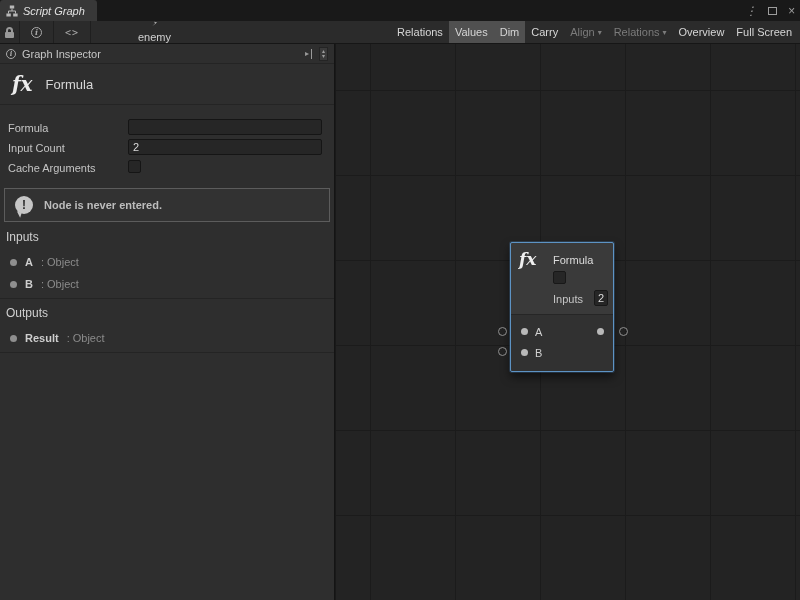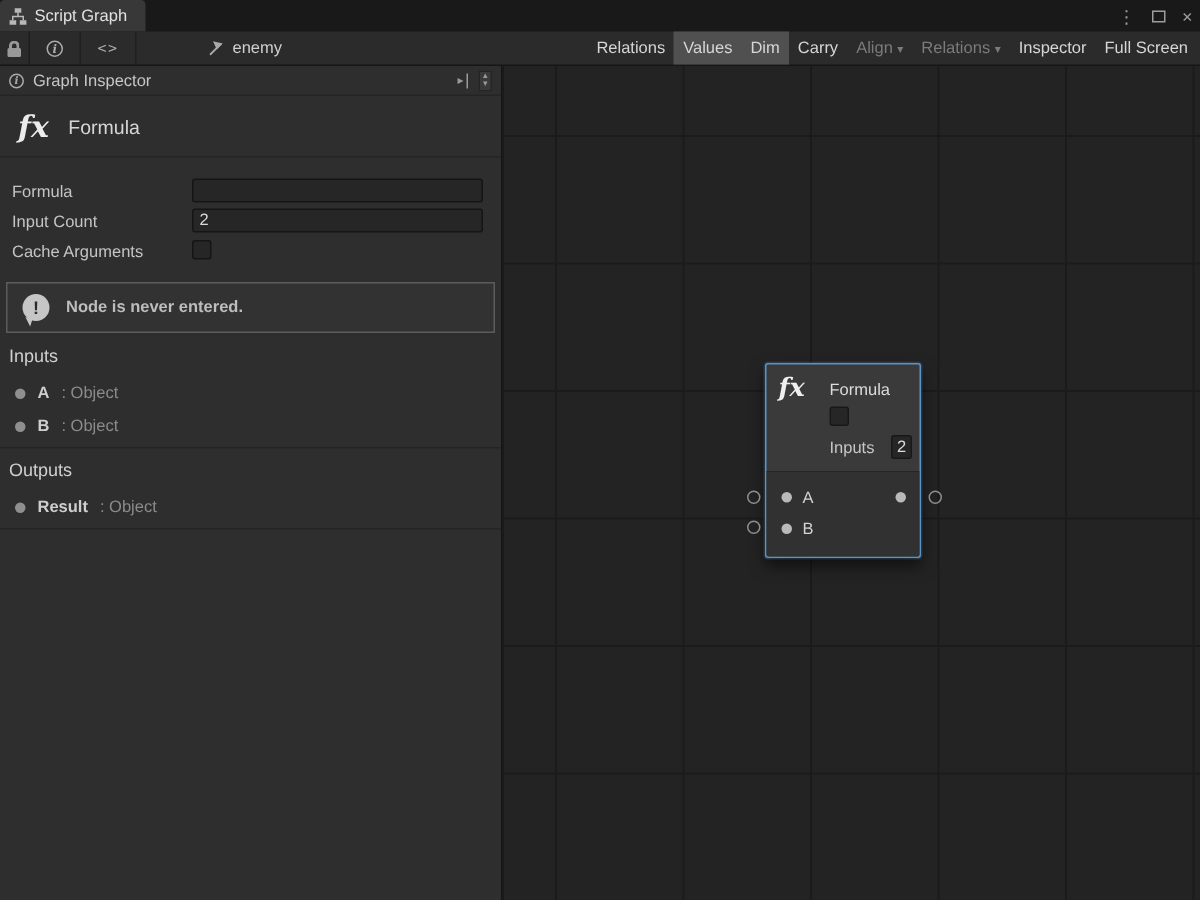--- a/index.html
+++ b/index.html
@@ -4,41 +4,41 @@
 <style>
   * { box-sizing: border-box; margin: 0; padding: 0; }
   html,body { width:800px; height:600px; overflow:hidden; }
   body {
     font-family:"Liberation Sans", sans-serif;
     font-size:11px; color:#c8c8c8; background:#191919; position:relative;
   }
   .app { position:absolute; inset:0; }
 
   
-  .tabbar { position:absolute; left:0; top:0; right:0; height:20px; background:#191919; }
+  .tabbar { position:absolute; left:0; top:0; right:0; height:20px; background:#191919;font-style:italic; }
   .tab { position:absolute; left:0; top:0; height:21px; display:flex; align-items:center; gap:5px;
          padding:0 12px 0 6px; background:#383838; border-radius:3px 3px 0 0; cursor:pointer; }
   .tab-label { color:#e2e2e2; white-space:nowrap; }
   .win-controls { position:absolute; right:5px; top:0; height:21px; display:flex; align-items:center; gap:11px; color:#9d9d9d; }
   .wc { cursor:pointer; font-size:12px; line-height:1; }
   .wc-sq { width:9px; height:8px; border:1px solid #9d9d9d; display:inline-block; cursor:pointer; }
 
   
   .toolbar { position:absolute; left:0; top:21px; right:0; height:23px; background:#2b2b2b; border-bottom:1px solid #161616; }
   .tb-group { position:absolute; left:0; top:0; height:22px; display:flex; align-items:stretch; }
   .tb-btn { display:flex; align-items:center; justify-content:center; border-right:1px solid #1f1f1f; padding:0 11px; cursor:pointer; }
   .tb-btn.lock { padding:0 5px; flex-direction:column; }
   .lock-shackle { width:7px; height:5px; border:2px solid #999; border-bottom:none; border-radius:4px 4px 0 0; }
   .lock-body { width:9px; height:6px; background:#999; border-radius:1px; }
   .circle-i { width:11px; height:11px; border:1px solid #ababab; border-radius:50%;
               font:italic bold 8px "DejaVu Serif", serif; color:#ababab;
               display:inline-flex; align-items:center; justify-content:center; }
   .circle-i.small { width:10px; height:10px; font-size:7px; }
   .code-glyph { font-family:"DejaVu Sans Mono", monospace; font-size:10px; color:#ababab; letter-spacing:1px; }
-  .graph-ref { position:absolute; left:138px; top:0; height:22px; display:flex; align-items:center; gap:5px; color:#d0d0d0; cursor:pointer; }
+  .graph-ref { position:absolute; left:138px; top:0; height:22px; display:flex; align-items:center; gap:5px; color:#d0d0d0; cursor:pointer;flex-direction:column; }
   .zoom { position:absolute; left:222px; top:0; height:22px; display:flex; align-items:center; gap:8px; color:#c0c0c0; }
   .slider { position:relative; width:88px; height:22px; cursor:pointer; }
   .slider-track { position:absolute; left:0; right:0; top:10px; height:2px; background:#171717; border-bottom:1px solid #3d3d3d; border-radius:1px; }
   .slider-knob { position:absolute; right:2px; top:6px; width:10px; height:10px; border-radius:50%; background:#b9b9b9; border:1px solid #141414; }
   .tb-buttons { position:absolute; right:2px; top:0; height:22px; display:flex; align-items:flex-end; }
   .tbtn { padding:0 6px; height:22px; display:flex; align-items:center; gap:3px; color:#d6d6d6; cursor:pointer; white-space:nowrap; }
   .tbtn.active { background:#505050; }
   .tbtn.disabled { color:#7b7b7b; cursor:default; }
   .caret { font-size:8px; }
 
@@ -146,21 +146,21 @@
       <span class="tbtn active">Dim</span>
       <span class="tbtn">Carry</span>
       <span class="tbtn disabled">
         <span>Align</span>
         <span class="caret">▾</span>
       </span>
       <span class="tbtn disabled">
         <span>Relations</span>
         <span class="caret">▾</span>
       </span>
-      <span class="tbtn">Inspector</span>
+      <span class="tbtn">Overview</span>
       <span class="tbtn">Full Screen</span>
     </div>
   </div>
 
   <aside class="inspector">
     <div class="insp-header">
       <span class="circle-i small">i</span>
       <span class="insp-title">Graph Inspector</span>
       <span class="hdr-icons">
         <span class="dock">▸</span>

